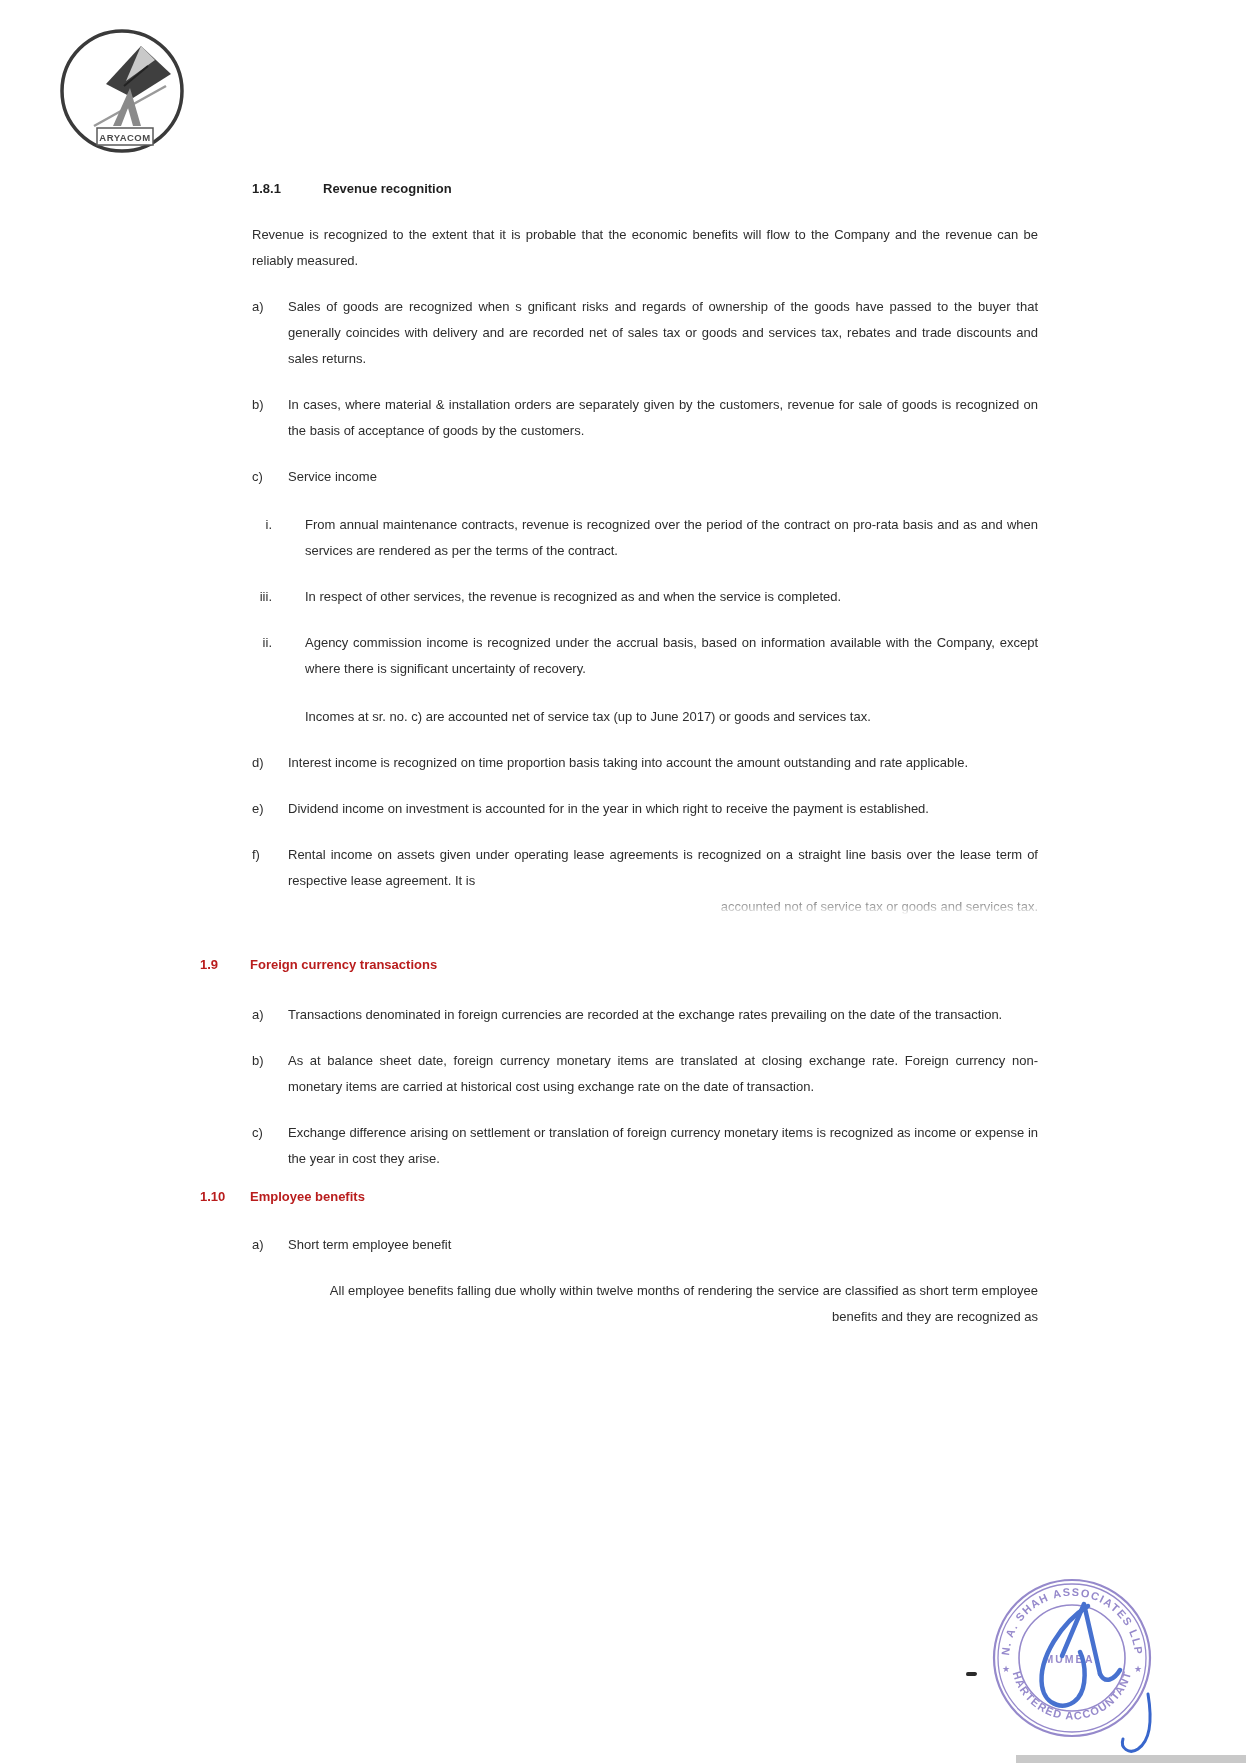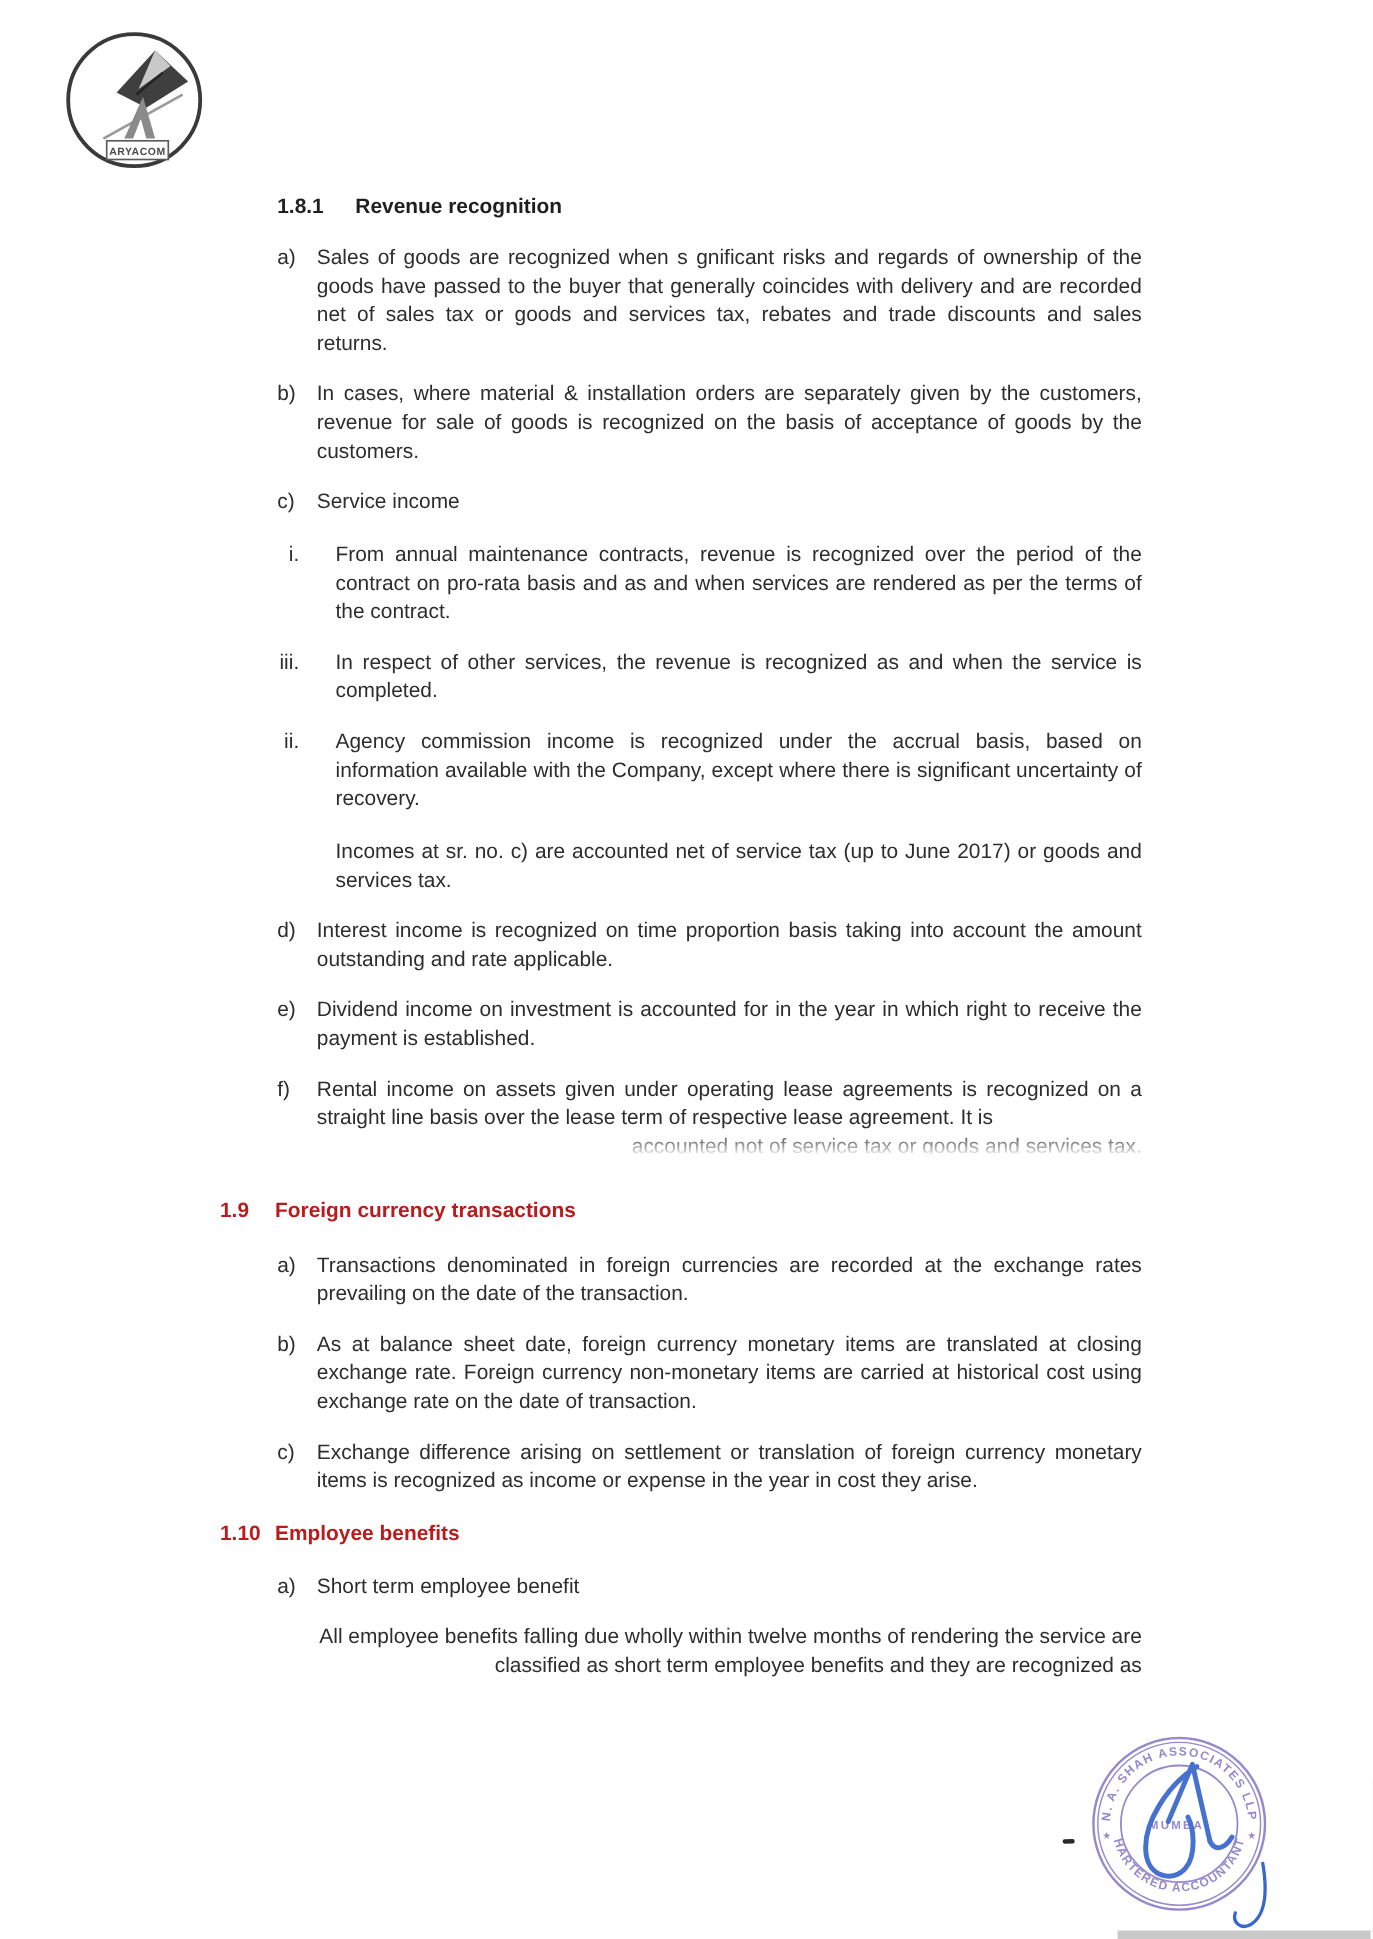--- a/index.html
+++ b/index.html
@@ -7,21 +7,21 @@
     position:relative; width:1248px; height:1763px; margin:0 auto;
     background:#ffffff; overflow:hidden;
     font-family:"Liberation Sans", sans-serif; color:#2d2d2d;
   }
   
   .header { position:absolute; left:197px; top:42px; font-weight:700; font-size:17.5px; line-height:23px; color:#1f1f1f; }
   .header .hline { white-space:nowrap; }
   .header sup { font-size:11px; line-height:0; vertical-align:super; }
   .logo-svg { position:absolute; left:56px; top:28px; }
   
-  .content { position:absolute; left:0; top:0; width:1248px; font-size:19px; line-height:26px; }
+  .content { position:absolute; left:0; top:0; width:1248px; font-size:13px; line-height:26px; }
   .h-sub { font-weight:700; color:#1f1f1f; margin-left:252px; }
   .h-sub .num { display:inline-block; width:71px; }
   .h-sec { font-weight:700; color:#b91c1c; margin-left:200px; }
   .h-sec .num { display:inline-block; width:50px; }
   .para  { margin-left:252px; margin-right:210px; }
   .just  { text-align:justify; }
   .li    { display:grid; margin-right:210px; }
   .li .litext { min-width:0; }
   .alpha { grid-template-columns:36px 1fr; margin-left:252px; }
   .roman { grid-template-columns:20px 1fr; column-gap:33px; margin-left:252px; }
@@ -56,20 +56,21 @@
     <text x="69" y="112.5" font-family="Liberation Sans, sans-serif" font-size="9.5" font-weight="700" letter-spacing="0.5" fill="#4a4a4a" text-anchor="middle">ARYACOM</text>
   </svg>
 
 
   <div class="content">
 
     <div class="h-sub" style="margin-top:176px;">
       <span class="num">1.8.1</span><span>Revenue recognition</span>
     </div>
 
+    <p class="para just" style="margin-top:20px; margin-bottom:0;">Revenue is recognized to the extent that it is probable that the economic benefits will flow to the Company and the revenue can be reliably measured.</p>
 
     <div class="li alpha" style="margin-top:20px;">
       <span class="marker">a)</span>
       <div class="litext just">Sales of goods are recognized when s gnificant risks and regards of ownership of the goods have passed to the buyer that generally coincides with delivery and are recorded net of sales tax or goods and services tax, rebates and trade discounts and sales returns.</div>
     </div>
 
     <div class="li alpha" style="margin-top:20px;">
       <span class="marker">b)</span>
       <div class="litext just">In cases, where material &amp; installation orders are separately given by the customers, revenue for sale of goods is recognized on the basis of acceptance of goods by the customers.</div>
     </div>
@@ -125,21 +126,21 @@
     <div class="li alpha" style="margin-top:20px;">
       <span class="marker">b)</span>
       <div class="litext just">As at balance sheet date, foreign currency monetary items are translated at closing exchange rate. Foreign currency non-monetary items are carried at historical cost using exchange rate on the date of transaction.</div>
     </div>
 
     <div class="li alpha" style="margin-top:20px;">
       <span class="marker">c)</span>
       <div class="litext just">Exchange difference arising on settlement or translation of foreign currency monetary items is recognized as income or expense in the year in cost they arise.</div>
     </div>
 
-    <div class="h-sec" style="margin-top:22px;">
+    <div class="h-sec" style="margin-top:12px;">
       <span class="num">1.10</span><span>Employee benefits</span>
     </div>
 
     <div class="li alpha" style="margin-top:22px;">
       <span class="marker">a)</span>
       <div class="litext">Short term employee benefit</div>
     </div>
 
     <p class="sub-para just" style="margin-top:20px; margin-bottom:0;">All employee benefits falling due wholly within twelve months of rendering the service are classified as short term employee benefits and they are recognized as</p>
 

